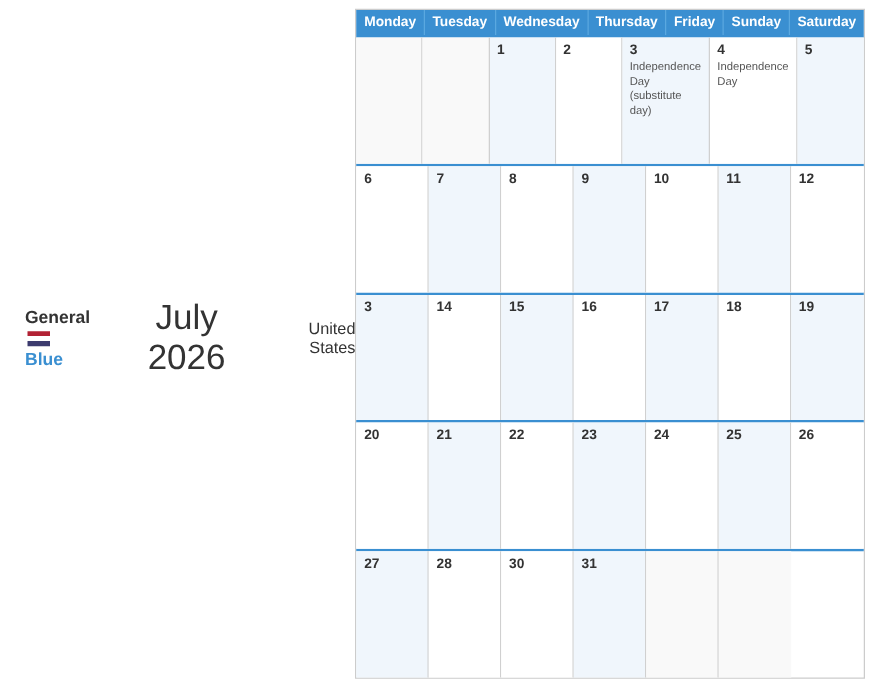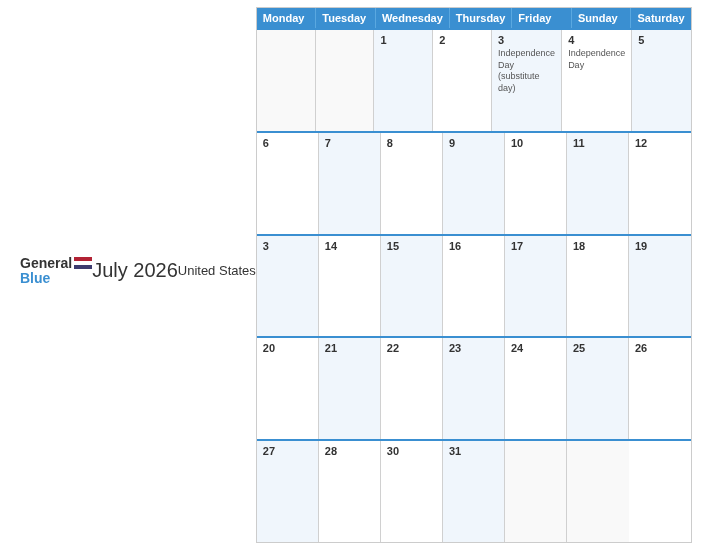--- a/index.html
+++ b/index.html
@@ -41,21 +41,21 @@
     }
     .logo-flag {
       display: inline-block;
       width: 18px;
       height: 12px;
       background: linear-gradient(to bottom, #b22234 33%, #fff 33%, #fff 66%, #3c3b6e 66%);
       margin-left: 2px;
       vertical-align: middle;
     }
     .month-title {
-      font-size: 20px;
+      font-size: 28px;
       font-weight: 400;
       color: #333;
       text-align: center;
     }
     .country {
       font-size: 13px;
       color: #333;
       text-align: right;
     }
     

